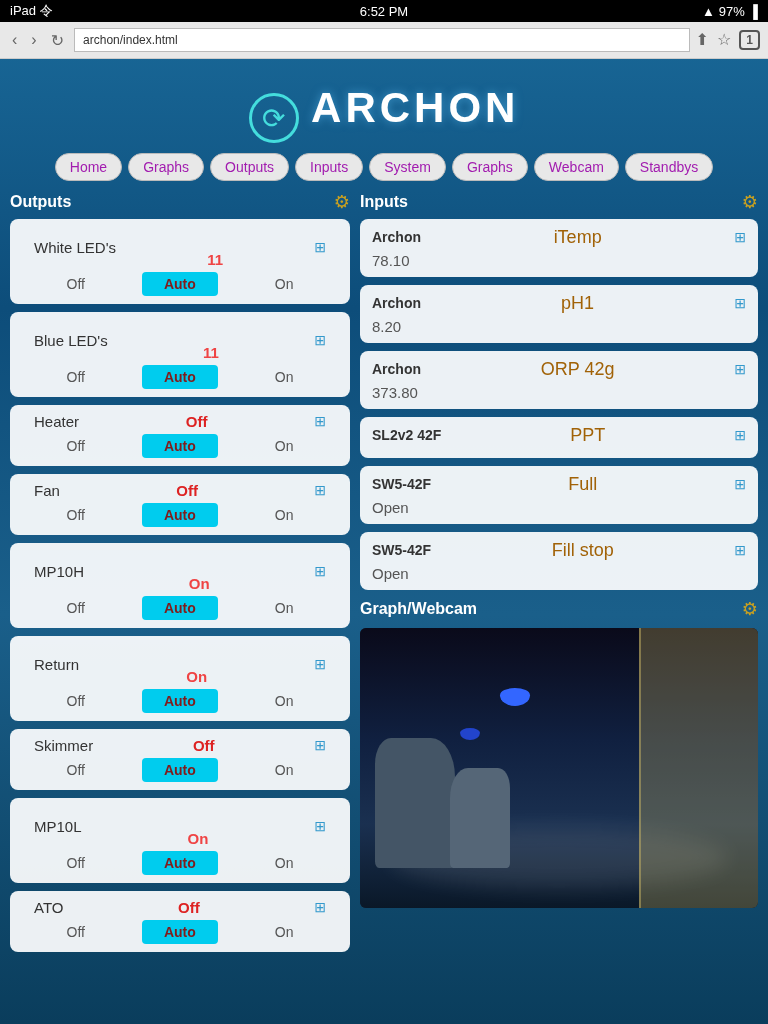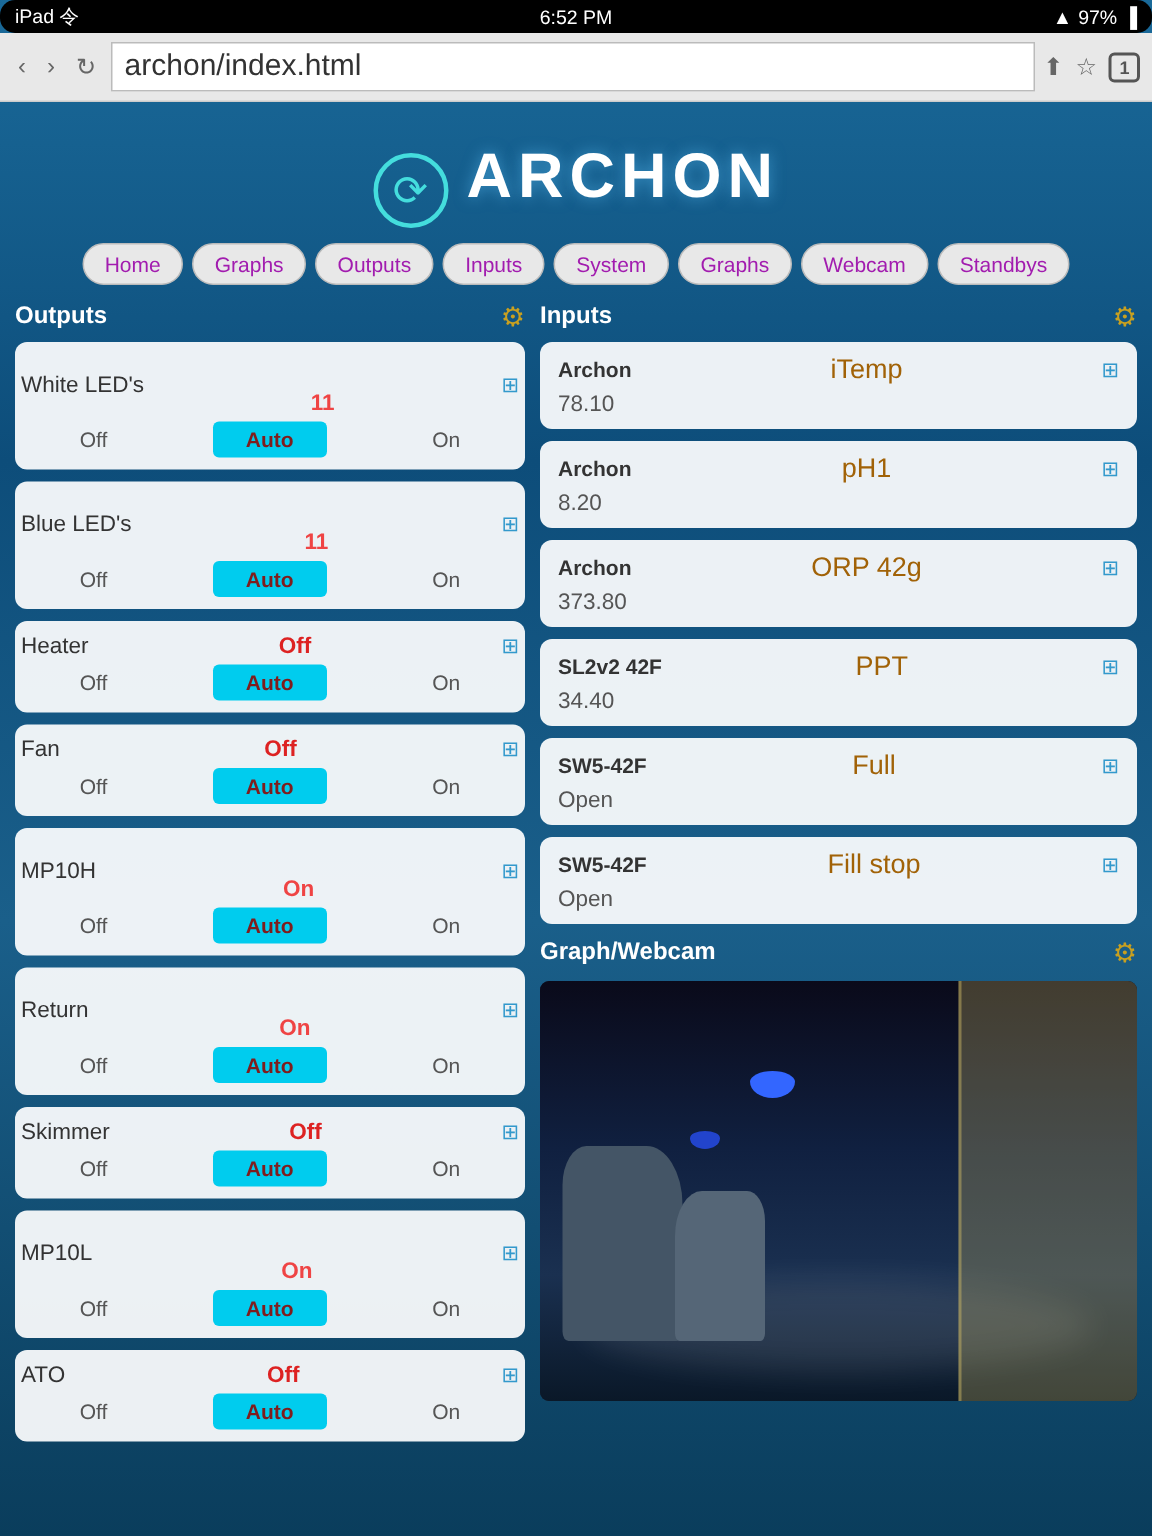--- a/index.html
+++ b/index.html
@@ -14,21 +14,20 @@
     
     .status-bar {
       background: #000;
       color: #fff;
       display: flex;
       justify-content: space-between;
       align-items: center;
       padding: 4px 10px;
       font-size: 13px;
       height: 22px;
-      border-radius: 10px;
     }
     .status-bar .center { position: absolute; left: 50%; transform: translateX(-50%); }
     .status-right { display: flex; align-items: center; gap: 4px; }
 
     
     .browser-chrome {
       background: #e8e8e8;
       padding: 6px 8px;
       display: flex;
       align-items: center;
@@ -42,21 +41,21 @@
       color: #666;
       cursor: pointer;
       padding: 2px 4px;
     }
     .url-bar {
       flex: 1;
       background: #fff;
       border: 1px solid #bbb;
       border-radius: 0;
       padding: 4px 8px;
-      font-size: 20px;
+      font-size: 12px;
       color: #333;
     }
     .browser-actions { display: flex; gap: 8px; color: #666; font-size: 16px; }
     .tab-count {
       border: 2px solid #555;
       border-radius: 4px;
       padding: 1px 5px;
       font-size: 12px;
       color: #555;
       font-weight: bold;
@@ -148,21 +147,21 @@
       color: #fff;
       font-size: 16px;
       font-weight: bold;
     }
     .gear-icon { color: #c8a020; font-size: 18px; cursor: pointer; }
 
     
     .card {
       background: rgba(255,255,255,0.92);
       border-radius: 8px;
-      padding: 8px 4px;
+      padding: 8px 24px;
       margin-bottom: 8px;
     }
     .card-row1 {
       display: flex;
       align-items: center;
       justify-content: space-between;
       margin-bottom: 4px;
     }
     .card-label { font-size: 15px; color: #333; font-weight: 500; }
     .card-value-green { color: #ef4444; font-weight: bold; font-size: 15px; margin-top: 24px; }
@@ -481,21 +480,20 @@
         </div>
         <div class="input-value">373.80</div>
       </div>
 
       <div class="input-card">
         <div class="input-card-row1">
           <span class="input-name">SL2v2 42F</span>
           <span class="input-sensor">PPT</span>
           <span class="card-icon">⊞</span>
         </div>
-        <div class="input-value">34.40</div>
       </div>
 
       <div class="input-card">
         <div class="input-card-row1">
           <span class="input-name">SW5-42F</span>
           <span class="input-sensor">Full</span>
           <span class="card-icon">⊞</span>
         </div>
         <div class="input-value">Open</div>
       </div>

